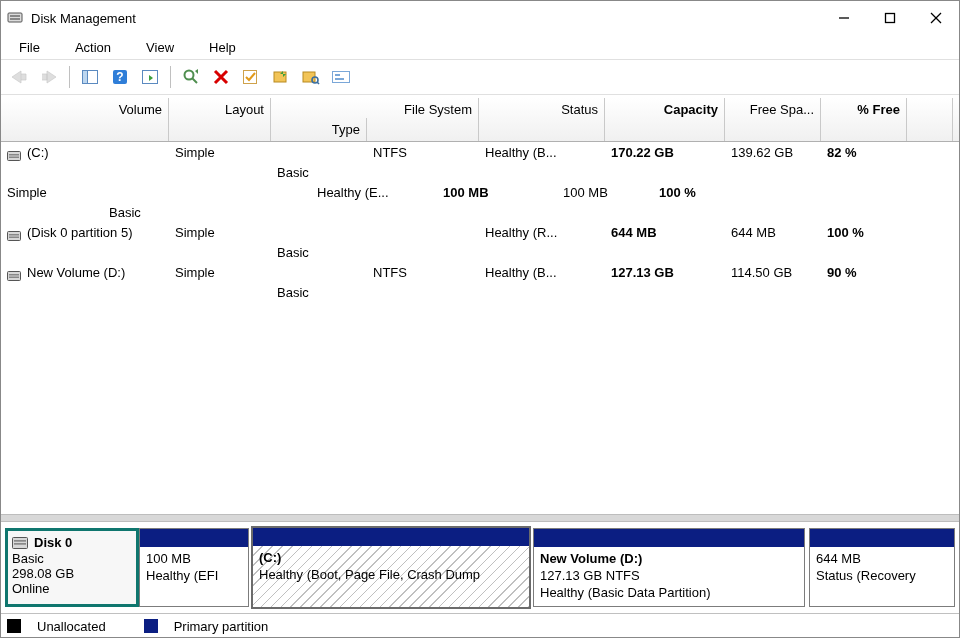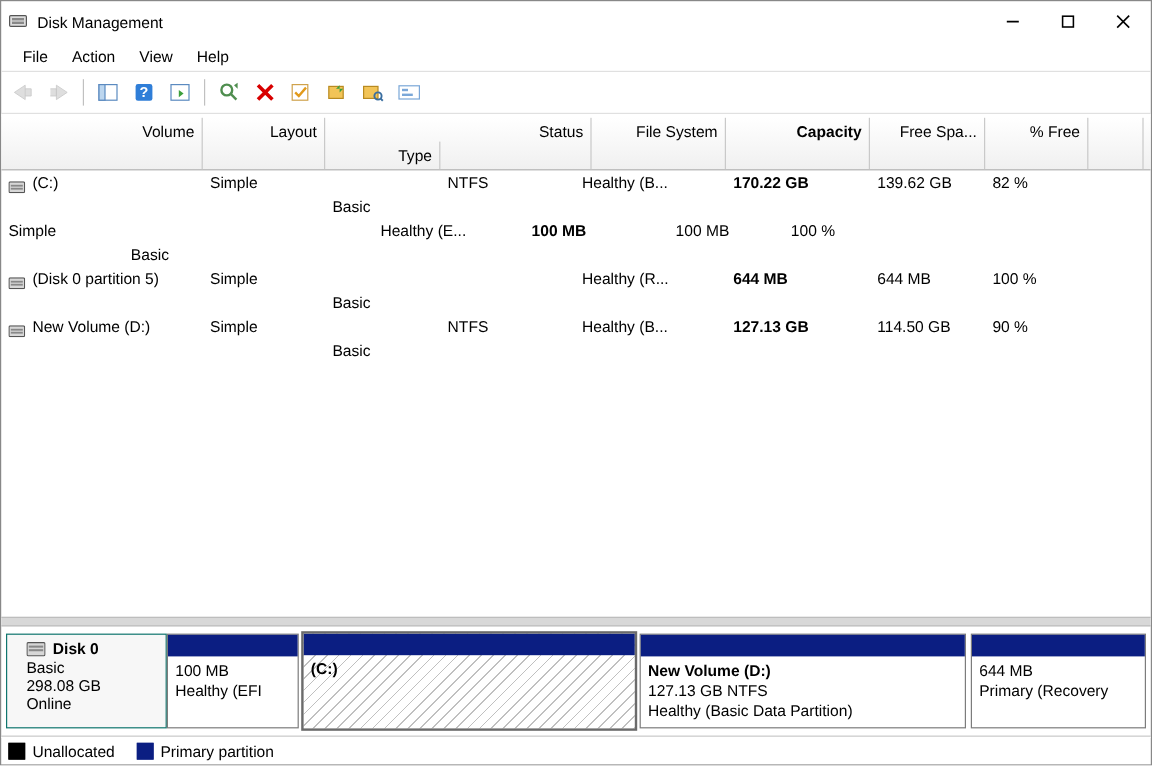--- a/index.html
+++ b/index.html
@@ -6,61 +6,61 @@
 .window{width:960px;height:638px;border:1px solid #888;background:#fff;box-sizing:border-box;position:relative;display:flex;flex-direction:column;overflow:hidden;}
 
 .titlebar{height:34px;display:flex;align-items:center;padding-left:6px;}
 .titlebar .app-icon{width:16px;height:16px;margin-right:8px;display:inline-block;}
 .titlebar .title{flex:0 0 auto;font-size:13px;}
 .titlebar .spacer{flex:1;}
 .win-buttons{display:flex;}
 .win-btn{width:46px;height:32px;display:flex;align-items:center;justify-content:center;}
 .win-btn svg{display:block;}
 
-.menubar{height:24px;display:flex;align-items:center;padding-left:8px;gap:0;}
+.menubar{height:24px;display:flex;align-items:center;padding-left:8px;gap:15px;}
 .menuitem{padding:2px 10px;font-size:13px;}
 
 .toolbar{height:34px;display:flex;align-items:center;padding:0 4px;gap:2px;border-top:1px solid #e0e0e0;border-bottom:1px solid #e0e0e0;}
 .tb-btn{width:28px;height:28px;display:flex;align-items:center;justify-content:center;}
 .tb-sep{width:1px;height:22px;margin:0 4px;background:#c0c0c0;}
 .tb-disabled{opacity:.45;}
 
 .vol-table{flex:1 1 auto;border-top:3px solid #fff;overflow:hidden;}
 .hdr-row{display:flex;background:linear-gradient(#fff,#f0f0f0);border-bottom:1px solid #b0b0b0;text-align:right;}
 .hdr-cell{border-right:1px solid #c9c9c9;padding:4px 6px;font-size:13px;color:#000;box-sizing:border-box;overflow:hidden;white-space:nowrap;text-overflow:ellipsis;}
 .data-row{display:flex;padding:0;}
 .data-cell{padding:3px 6px 2px 6px;font-size:13px;box-sizing:border-box;white-space:nowrap;overflow:hidden;text-overflow:ellipsis;}
 .vol-icon{width:14px;height:10px;display:inline-block;margin-right:6px;vertical-align:middle;}
 
-.c0{width:168px;}.c1{width:102px;}.c2{width:96px;margin-top:20px;}.c3{width:112px;}.c4{width:126px;}.c5{width:120px;font-weight:bold;}.c6{width:96px;}.c7{width:86px;}.c8{width:46px;}
+.c0{width:168px;}.c1{width:102px;}.c2{width:96px;margin-top:20px;}.c3{width:112px;}.c4{width:126px;}.c5{width:120px;font-weight:bold;}.c6{width:96px;}.c7{width:86px;font-weight:bold;}.c8{width:46px;}
 
 .sep-bar{height:6px;background:#d8d8d8;border-top:1px solid #bdbdbd;border-bottom:1px solid #bdbdbd;}
 .graph-pane{display:flex;padding:6px 4px 6px 4px;border-bottom:1px solid #c0c0c0;align-items:stretch;}
-.disk-label{width:134px;box-sizing:border-box;border:1px solid #0f766e;padding:4px 16px;font-size:13px;background:#f7f7f7;}
+.disk-label{width:134px;box-sizing:border-box;border:3px solid #0f766e;padding:4px 4px;font-size:13px;background:#f7f7f7;}
 .disk-label .dsk-hdr{display:flex;align-items:center;font-weight:700;margin-bottom:1px;}
 .disk-label .dsk-hdr .dicon{width:16px;height:12px;margin-right:6px;display:inline-block;}
 .part-strip{flex:1;display:flex;gap:4px;}
 .part{border:1px solid #7c7c7c;display:flex;flex-direction:column;}
 .part-cap{height:18px;background:#0b1e82;}
 .part-body{flex:1;padding:4px 6px 4px 6px;font-size:13px;line-height:1.3;overflow:hidden;white-space:nowrap;}
 .part-title{font-weight:700;}
 
 .hatch{background:#fff repeating-linear-gradient(
    -45deg,
    rgba(140,140,140,.55) 0px,rgba(140,140,140,.55) 1px,
    transparent 1px,transparent 7px);
    border:0;outline:2px solid #6b6b6b;}
 .hatch .part-body{background:transparent;}
 
 .p0{flex:0 0 108px;}
 .p1{flex:0 0 276px;}
 .p2{flex:0 0 270px;}
 .p3{flex:1;}
 
-.legend{height:22px;display:flex;align-items:center;padding-left:6px;gap:6px;font-size:13px;border-top:1px solid #fff;}
+.legend{height:22px;display:flex;align-items:center;padding-left:6px;gap:16px;font-size:13px;border-top:1px solid #fff;}
 .swatch{width:12px;height:12px;display:inline-block;border:1px solid #000;}
 .sw-black{background:#000;}
 .sw-blue{background:#0b1e82;border-color:#0b1e82;}
 </style>
 </head>
 <body>
 
 <div class="window">
 
   <div class="titlebar">
@@ -169,22 +169,22 @@
           <rect x="4" y="9" width="9" height="2" fill="#7aa7d8"></rect>
         </svg>
     </div>
   </div>
 
   <div class="vol-table">
     <div class="hdr-row">
       <div class="hdr-cell c0">Volume</div>
       <div class="hdr-cell c1">Layout</div>
       <div class="hdr-cell c2">Type</div>
+      <div class="hdr-cell c3">File System</div>
       <div class="hdr-cell c4">Status</div>
-      <div class="hdr-cell c3">File System</div>
       <div class="hdr-cell c5">Capacity</div>
       <div class="hdr-cell c6">Free Spa...</div>
       <div class="hdr-cell c7">% Free</div>
       <div class="hdr-cell c8"></div>
     </div>
 
     <div class="data-row">
       <div class="data-cell c0"><span class="vol-icon"><svg width="14" height="10">
               <rect x="0.5" y="0.5" width="13" height="9" rx="1" fill="#d7d7d7" stroke="#555"></rect>
               <rect x="2" y="3" width="10" height="1.5" fill="#888"></rect>
@@ -263,35 +263,36 @@
         <div class="part-cap"></div>
         <div class="part-body">
           <div>100 MB</div>
           <div>Healthy (EFI</div>
         </div>
       </div>
       <div class="part hatch p1">
         <div class="part-cap"></div>
         <div class="part-body">
           <div class="part-title">(C:)</div>
+          <div>Healthy (Boot, Page File, Crash Dump</div>
         </div>
       </div>
       <div class="part p2">
         <div class="part-cap"></div>
         <div class="part-body">
           <div class="part-title">New Volume  (D:)</div>
           <div>127.13 GB NTFS</div>
           <div>Healthy (Basic Data Partition)</div>
         </div>
       </div>
       <div class="part p3">
         <div class="part-cap"></div>
         <div class="part-body">
           <div>644 MB</div>
-          <div>Primary (Recovery</div>
+          <div>Status (Recovery</div>
         </div>
       </div>
     </div>
   </div>
 
   <div class="legend">
     <span class="swatch sw-black"></span>
     <span>Unallocated</span>
     <span style="width:6px"></span>
     <span class="swatch sw-blue"></span>

